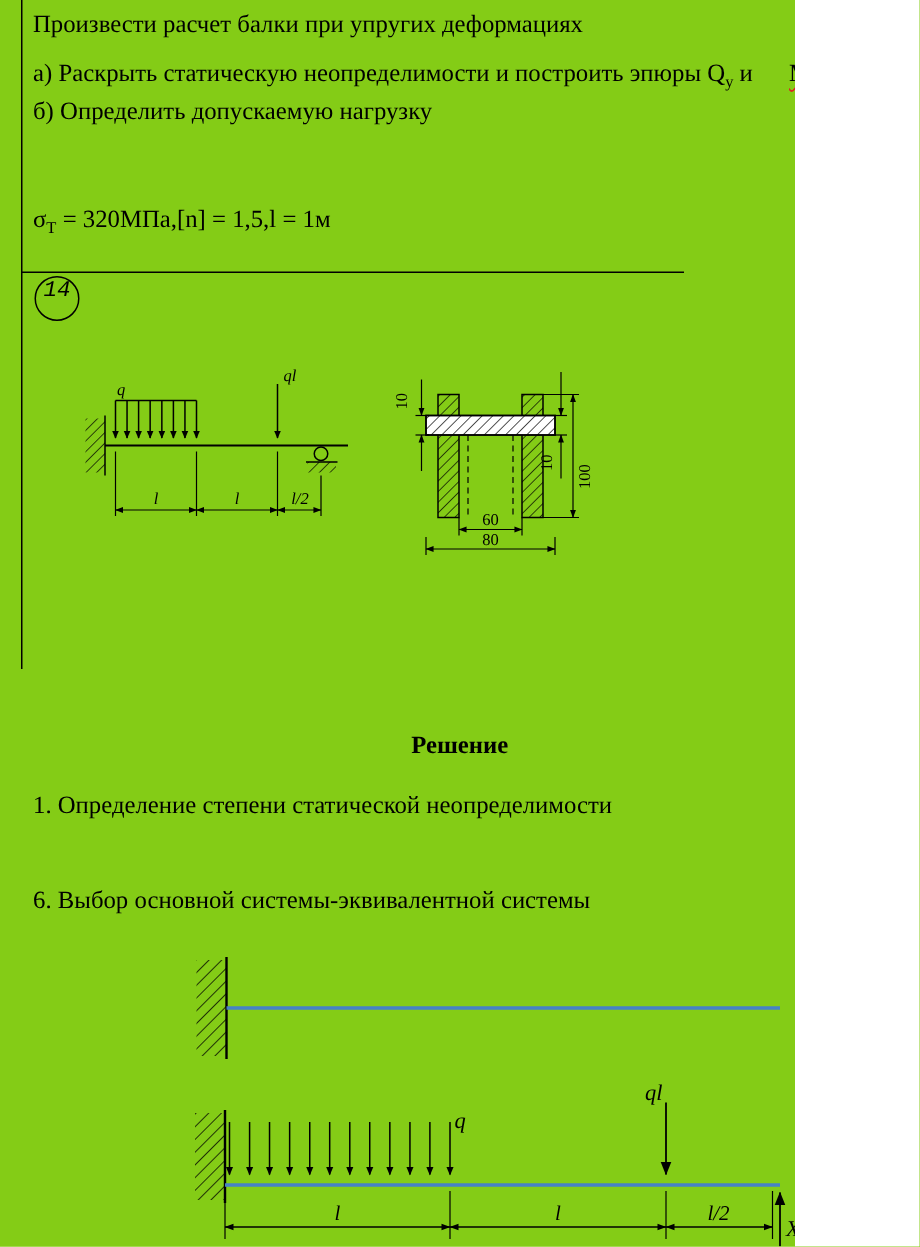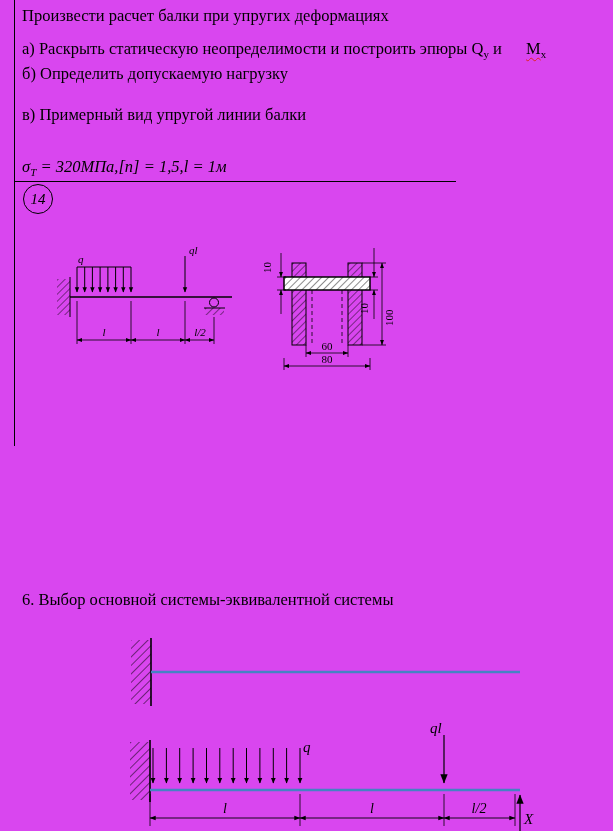--- a/index.html
+++ b/index.html
@@ -1,39 +1,38 @@
 <!DOCTYPE html>
 <html><head>
 <meta charset="utf-8">
 <style>
   html,body{margin:0;padding:0;}
   body{width:613px;height:831px;background:#fff;font-family:"Liberation Serif",serif;color:#000;}
-  .page{position:relative;width:613px;height:831px;overflow:hidden;background:#d946ef;}
+  .page{position:relative;width:530px;height:831px;overflow:hidden;background:#84cc16;}
   .tline{position:absolute;left:22px;font-size:16.5px;white-space:nowrap;}
   .center-line{position:absolute;left:0;width:613px;text-align:center;white-space:nowrap;font-size:16.5px;}
   sub{font-size:11px;line-height:0;}
   .spell-err{text-decoration-line:underline;text-decoration-style:wavy;text-decoration-color:#e02020;text-decoration-thickness:1px;text-underline-offset:3px;margin-left:20px;}
-  .ital{font-style:italic;margin-top:21px;}
+  .ital{}
   .bold{font-weight:bold;}
   .rule{position:absolute;background:#000;}
-  .fig-badge{position:absolute;left:23px;top:184px;width:28px;height:28px;border:1.4px solid #000;border-radius:50%;display:flex;align-items:center;justify-content:center;font-size:15px;font-style:italic;}
+  .fig-badge{position:absolute;left:23px;top:184px;width:28px;height:28px;border:1.4px solid #000;border-radius:50%;display:flex;align-items:flex-start;justify-content:center;font-size:15px;font-style:italic;font-family:Liberation Mono, monospace;}
   svg{position:absolute;}
   svg text{font-family:"Liberation Serif",serif;fill:#000;}
 </style>
 </head>
 <body>
 
 <div class="page">
 
   <div class="tline" style="top:6px">Произвести расчет балки при упругих деформациях</div>
 
   <div class="tline" style="top:39px"><span>а) Раскрыть статическую неопределимости и построить эпюры </span><span>Q</span><sub>y</sub><span> и </span><span class="spell-err"><span>M</span><sub>x</sub></span></div>
 
   <div class="tline" style="top:64px">б) Определить допускаемую нагрузку</div>
-  <div class="tline" style="top:105px">в) Примерный вид упругой линии балки</div>
 
   <div class="tline ital" style="top:136px"><span>σ</span><sub>Т</sub><span> = 320МПа,</span><span>[n]</span><span> = 1,5,</span><span>l</span><span> = 1м</span></div>
 
   <div class="rule" style="left:14px;top:0;width:1px;height:446px"></div>
   <div class="rule" style="left:14px;top:181px;width:442px;height:1px"></div>
 
   <div class="fig-badge">
       <span>14</span>
     </div>
 
@@ -106,20 +105,22 @@
       <line x1="330" y1="118" x2="330" y2="130" stroke-width="0.8"></line>
       <line x1="244" y1="126" x2="330" y2="126" stroke-width="0.8" marker-start="url(#mD1)" marker-end="url(#mD1)"></line>
     </g>
     <text transform="translate(231,33) rotate(-90)" font-size="11">10</text>
     <text transform="translate(328,74) rotate(-90)" font-size="11">10</text>
     <text transform="translate(353,86) rotate(-90)" font-size="11">100</text>
     <text x="287" y="110" text-anchor="middle" font-size="11">60</text>
     <text x="287" y="123" text-anchor="middle" font-size="11">80</text>
   </svg>
 
+  <div class="center-line bold" style="top:487px">Решение</div>
+  <div class="tline" style="top:527px">1. Определение степени статической неопределимости</div>
   <div class="tline" style="top:590px">6. Выбор основной системы-эквивалентной системы</div>
 
   <svg style="left:100px;top:628px" width="460" height="203" viewBox="0 0 460 203">
     <defs>
       <pattern id="hat2" patternUnits="userSpaceOnUse" width="6" height="6" patternTransform="rotate(45)">
         <line x1="0" y1="0" x2="0" y2="6" stroke="#000" stroke-width="1"></line>
       </pattern>
       <marker id="mL2" viewBox="0 0 10 10" refX="8.5" refY="5" markerWidth="6" markerHeight="6" orient="auto-start-reverse">
           <path d="M0,1 L9.5,5 L0,9 z" fill="#000"></path>
         </marker>

